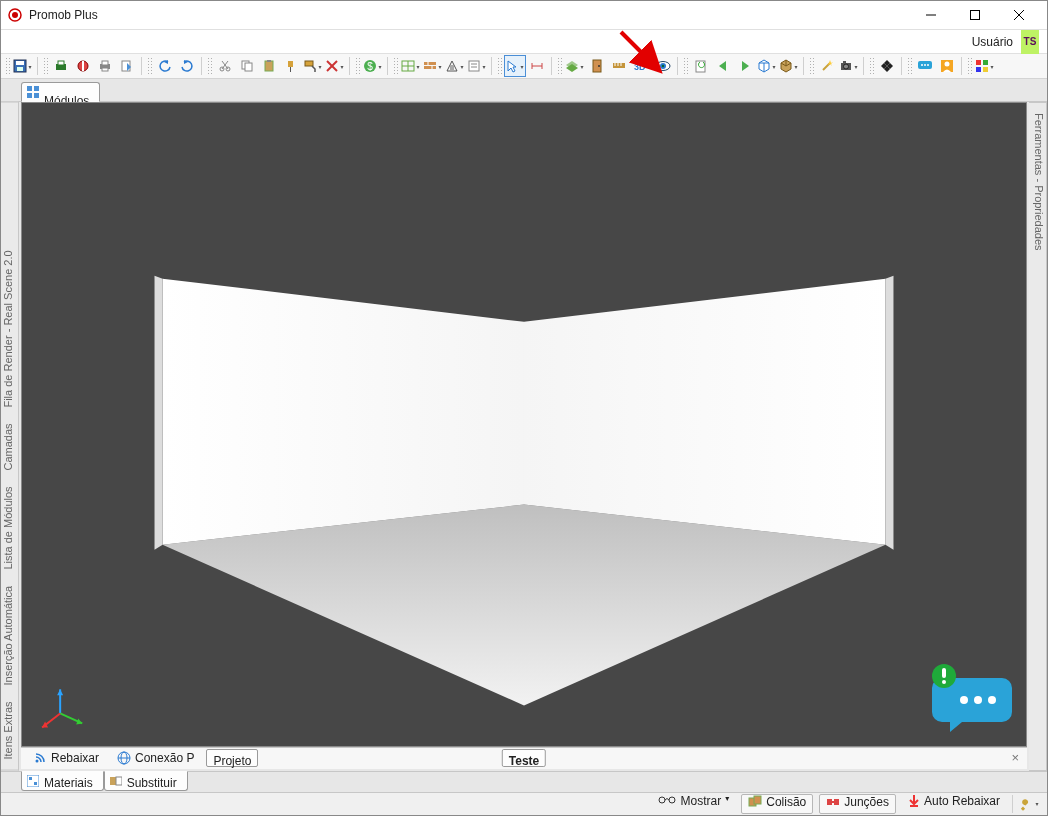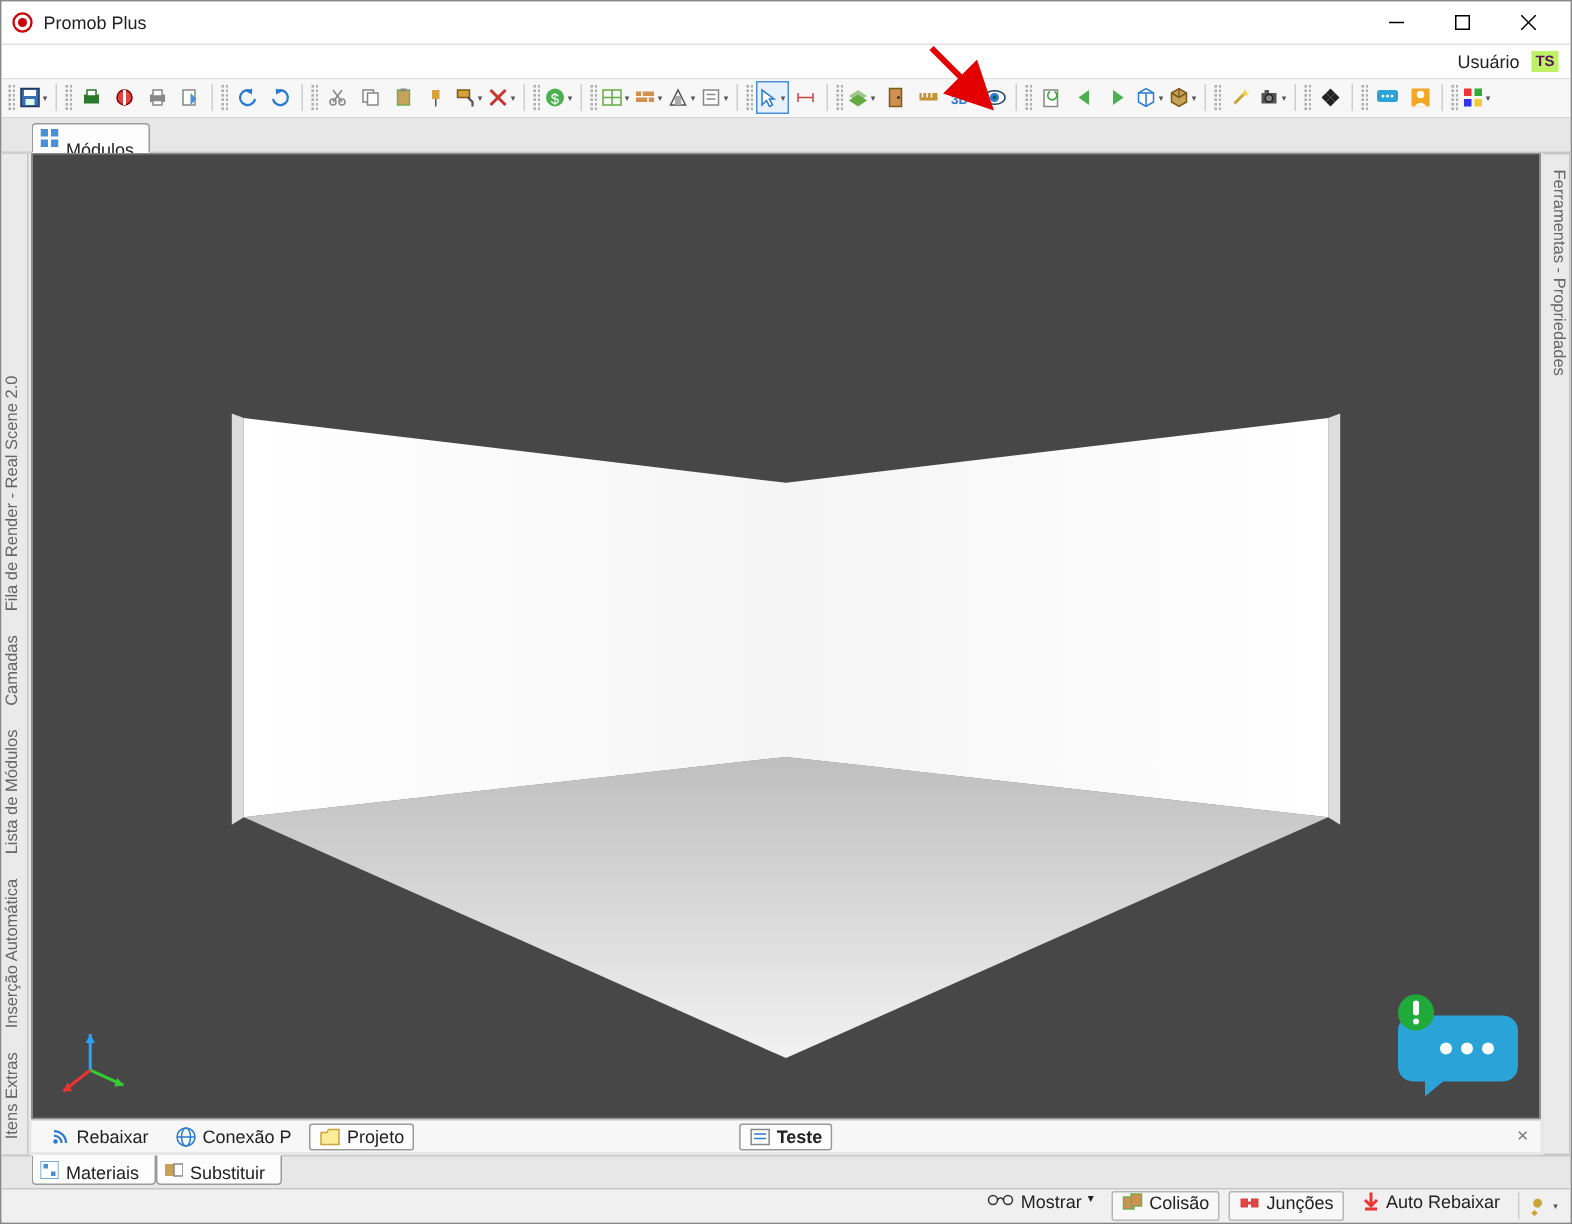--- a/index.html
+++ b/index.html
@@ -55,21 +55,21 @@
     align-items: center;
     padding: 0 6px;
     border-bottom: 1px solid #e0e0e0;
     font-size: 12px;
   }
   .menubar .menu-left { display:flex; align-items:center; }
   .menubar .menu-item { padding: 2px 10px; cursor: default; }
   .menubar .spacer2 { flex: 1; }
   .user-label { padding: 0 8px; }
   .user-badge {
-    width: 18px; height: 14px;
+    width: 18px; height: 24px;
     background: #bef264;
     color: #5b0e5b;
     font-size: 10px; font-weight: bold;
     display: flex; align-items: center; justify-content: center;
     margin-right: 2px;
   }
 
   
   .toolbar {
     height: 26px;
@@ -196,20 +196,21 @@
   .connectbar .btn {
     display: flex; align-items: center;
     gap: 4px;
     padding: 0 6px;
     height: 18px;
   }
   .connectbar .projeto, .connectbar .teste {
     border: 1px solid #9a9a9a;
     background: #fdfdfd;
     border-radius: 2px;
+    flex-direction: column;
   }
   .connectbar .teste-wrap {
     position:absolute; left:50%; transform:translateX(-50%);
     display:flex; align-items:flex-start;font-weight:bold;
   }
   .connectbar .close-x {
     position:absolute; right:8px; top:2px;
     color:#777; font-size:13px;
   }
 

